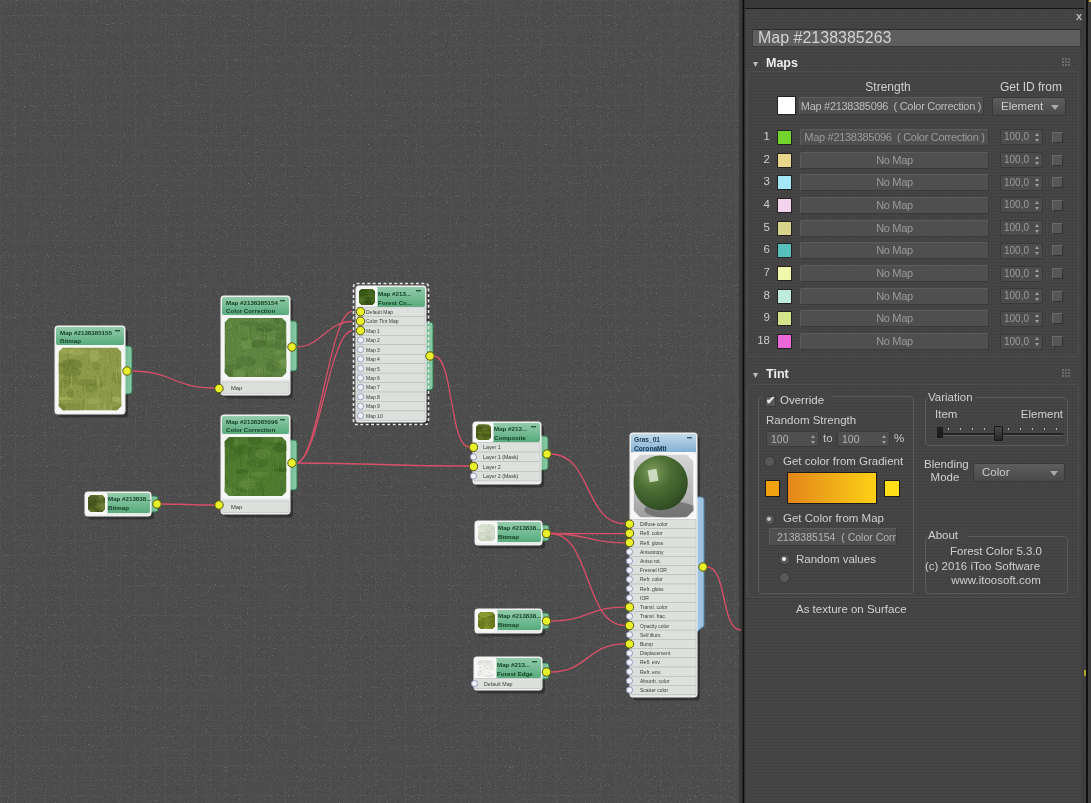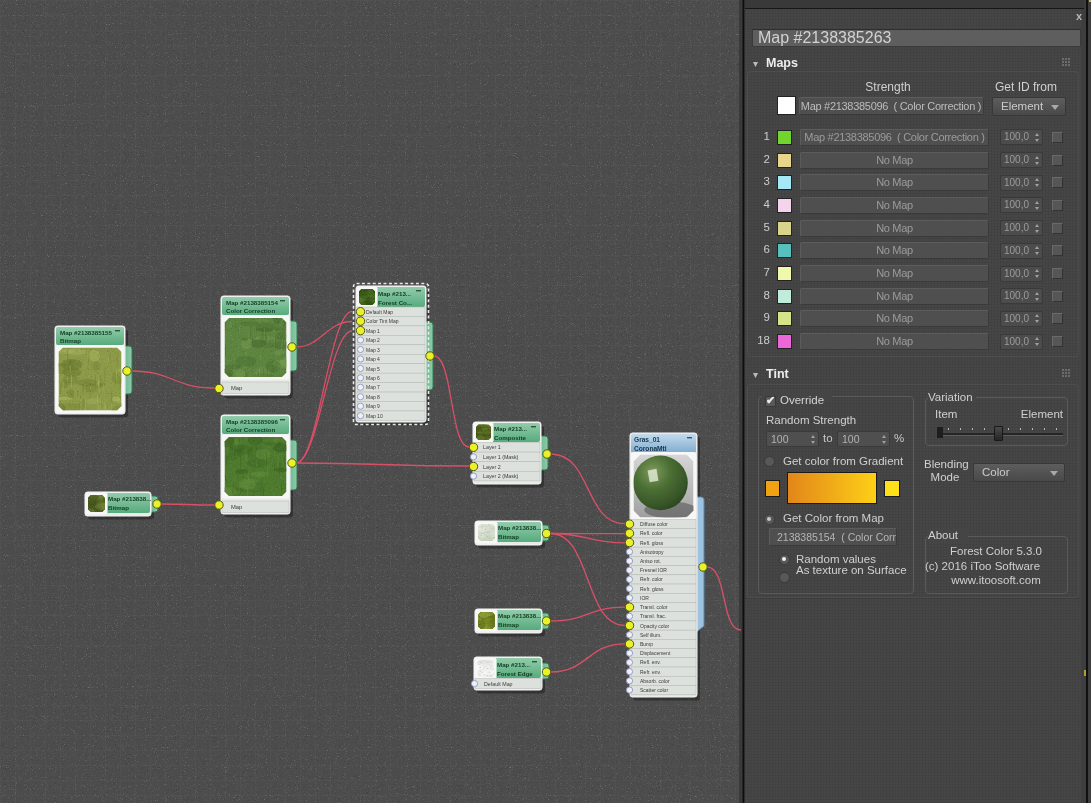--- a/index.html
+++ b/index.html
@@ -755,21 +755,21 @@
       <i style="position:absolute;left:3px;top:0px;width:1.5px;height:1.5px;background:#6b6b6b"></i>
       <i style="position:absolute;left:6px;top:0px;width:1.5px;height:1.5px;background:#6b6b6b"></i>
       <i style="position:absolute;left:0px;top:3px;width:1.5px;height:1.5px;background:#6b6b6b"></i>
       <i style="position:absolute;left:3px;top:3px;width:1.5px;height:1.5px;background:#6b6b6b"></i>
       <i style="position:absolute;left:6px;top:3px;width:1.5px;height:1.5px;background:#6b6b6b"></i>
       <i style="position:absolute;left:0px;top:6px;width:1.5px;height:1.5px;background:#6b6b6b"></i>
       <i style="position:absolute;left:3px;top:6px;width:1.5px;height:1.5px;background:#6b6b6b"></i>
       <i style="position:absolute;left:6px;top:6px;width:1.5px;height:1.5px;background:#6b6b6b"></i>
     </div>
     <div style="position:absolute;left:115px;top:80px;width:56px;height:14px;color:#d0d0d0;font-size:12px;text-align:center">Strength</div>
-    <div style="position:absolute;left:250px;top:80px;width:72px;height:14px;color:#d0d0d0;font-size:12px;text-align:left">Get ID from</div>
+    <div style="position:absolute;left:250px;top:80px;width:72px;height:14px;color:#d0d0d0;font-size:12px;text-align:center">Get ID from</div>
     <div style="position:absolute;left:31.5px;top:96px;width:19px;height:19px;background:#fff;border:1px solid #222;box-sizing:border-box"></div>
     <div style="position:absolute;left:53.5px;top:97px;width:185px;height:18px;background:#4f4f4f;border:1px solid #5c5c5c;border-bottom-color:#3a3a3a;border-right-color:#3a3a3a;border-radius:2px;box-sizing:border-box;overflow:hidden;white-space:nowrap;color:#bcbcbc;font-size:11px;line-height:16px;letter-spacing:-0.3px;text-align:center">Map #2138385096&nbsp; ( Color Correction )</div>
     <div style="position:absolute;left:247px;top:97px;width:74px;height:19px;background:linear-gradient(#5d5d5d,#494949);border:1px solid #383838;border-radius:2px;box-sizing:border-box;color:#cccccc;font-size:11.5px;line-height:17px;padding-left:8px">Element<i style="position:absolute;right:6px;top:7px;width:0;height:0;border-left:4px solid transparent;border-right:4px solid transparent;border-top:5px solid #a8a8a8"></i></div>
     <div style="position:absolute;left:7px;top:129.9px;width:18px;height:15px;color:#cccccc;font-size:11.5px;text-align:right">1</div>
     <div style="position:absolute;left:31.5px;top:129.9px;width:15.5px;height:15px;background:#72d42c;border:1px solid #222;box-sizing:border-box"></div>
     <div style="position:absolute;left:55px;top:128.9px;width:189px;height:17px;background:#4f4f4f;border:1px solid #5c5c5c;border-bottom-color:#3a3a3a;border-right-color:#3a3a3a;border-radius:2px;box-sizing:border-box;overflow:hidden;white-space:nowrap;color:#9b9b9b;font-size:11px;line-height:15px;letter-spacing:-0.3px;text-align:center">Map #2138385096&nbsp; ( Color Correction )</div>
     <div style="position:absolute;left:255px;top:129.4px;width:43px;height:16px;background:#4c4c4c;border:1px solid #393939;border-radius:2px;box-sizing:border-box;color:#9b9b9b;font-size:10px;line-height:14px;padding-left:3px">100,0<i style="position:absolute;right:3px;top:2.5px;width:0;height:0;border-left:2.8px solid transparent;border-right:2.8px solid transparent;border-bottom:3.6px solid #a0a0a0"></i><i style="position:absolute;right:3px;bottom:2.5px;width:0;height:0;border-left:2.8px solid transparent;border-right:2.8px solid transparent;border-top:3.6px solid #a0a0a0"></i></div>
     <div style="position:absolute;left:307px;top:131.9px;width:11px;height:11px;background:#565656;border:1px solid #6a6a6a;border-bottom-color:#333;border-right-color:#333;box-sizing:border-box"></div>
     <div style="position:absolute;left:7px;top:152.6px;width:18px;height:15px;color:#cccccc;font-size:11.5px;text-align:right">2</div>
     <div style="position:absolute;left:31.5px;top:152.6px;width:15.5px;height:15px;background:#e8d48a;border:1px solid #222;box-sizing:border-box"></div>
@@ -848,21 +848,21 @@
     <div style="position:absolute;left:18.5px;top:513.5px;width:11px;height:11px;border-radius:50%;background:#585858;border:1px solid #3a3a3a;box-sizing:border-box">
       <i style="position:absolute;left:2.5px;top:2.5px;width:4px;height:4px;border-radius:50%;background:#c8c8c8"></i>
     </div>
     <div style="position:absolute;left:38px;top:512px;width:130px;height:14px;color:#d0d0d0;font-size:11.5px">Get Color from Map</div>
     <div style="position:absolute;left:24px;top:528px;width:128px;height:18px;background:#4f4f4f;border:1px solid #5c5c5c;border-bottom-color:#3a3a3a;border-right-color:#3a3a3a;border-radius:2px;box-sizing:border-box;overflow:hidden;white-space:nowrap;color:#b4b4b4;font-size:10.5px;line-height:16px;padding-left:7px">2138385154&nbsp; ( Color Corre</div>
     <div style="position:absolute;left:33.5px;top:553.5px;width:11px;height:11px;border-radius:50%;background:#585858;border:1px solid #3a3a3a;box-sizing:border-box">
       <i style="position:absolute;left:2.5px;top:2.5px;width:4px;height:4px;border-radius:50%;background:#f0f0f0"></i>
     </div>
     <div style="position:absolute;left:51px;top:552.5px;width:110px;height:14px;color:#d0d0d0;font-size:11.5px">Random values</div>
     <div style="position:absolute;left:33.5px;top:572.0px;width:11px;height:11px;border-radius:50%;background:#585858;border:1px solid #3a3a3a;box-sizing:border-box"></div>
-    <div style="position:absolute;left:51px;top:564px;width:130px;height:14px;color:#d0d0d0;font-size:11.5px">As texture on Surface</div>
+    <div style="position:absolute;left:51px;top:603px;width:130px;height:14px;color:#d0d0d0;font-size:11.5px">As texture on Surface</div>
     <div style="position:absolute;left:179.5px;top:397px;width:143px;height:49px;border:1px solid #5a5a5a;border-radius:4px;box-sizing:border-box"></div>
     <div style="position:absolute;left:183px;top:391px;width:48px;height:12px;background:#454545;color:#d0d0d0;font-size:11.5px;line-height:12px">Variation</div>
     <div style="position:absolute;left:190px;top:408px;width:40px;height:14px;color:#d0d0d0;font-size:11.5px">Item</div>
     <div style="position:absolute;left:272px;top:408px;width:46px;height:14px;color:#d0d0d0;font-size:11.5px;text-align:right">Element</div>
     <div style="position:absolute;left:200px;top:428px;width:120px;height:3px">
       <i style="position:absolute;left:2.9px;top:0;width:1.6px;height:1.6px;background:#b8b8b8"></i>
       <i style="position:absolute;left:14.9px;top:0;width:1.6px;height:1.6px;background:#b8b8b8"></i>
       <i style="position:absolute;left:26.9px;top:0;width:1.6px;height:1.6px;background:#b8b8b8"></i>
       <i style="position:absolute;left:38.9px;top:0;width:1.6px;height:1.6px;background:#b8b8b8"></i>
       <i style="position:absolute;left:50.9px;top:0;width:1.6px;height:1.6px;background:#b8b8b8"></i>

